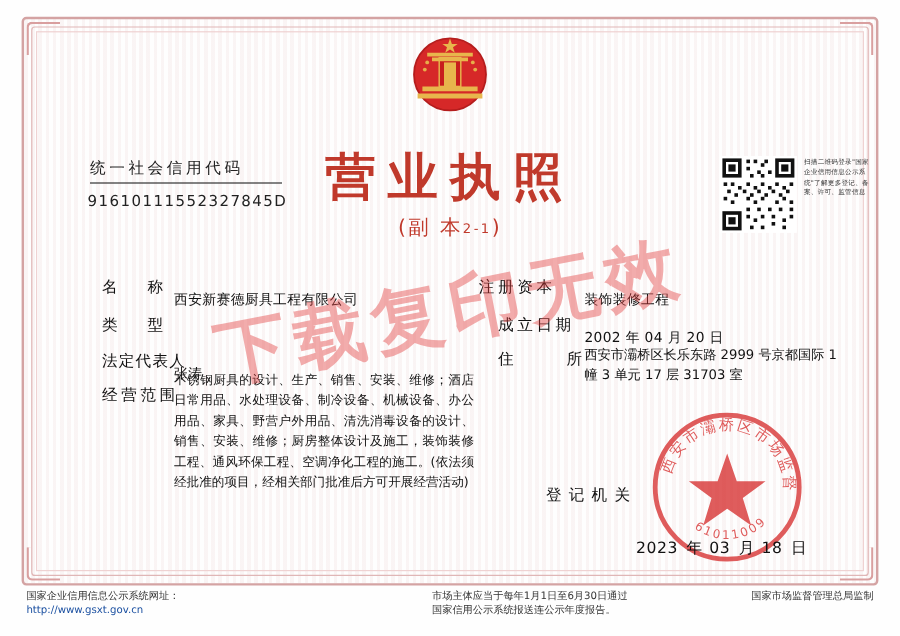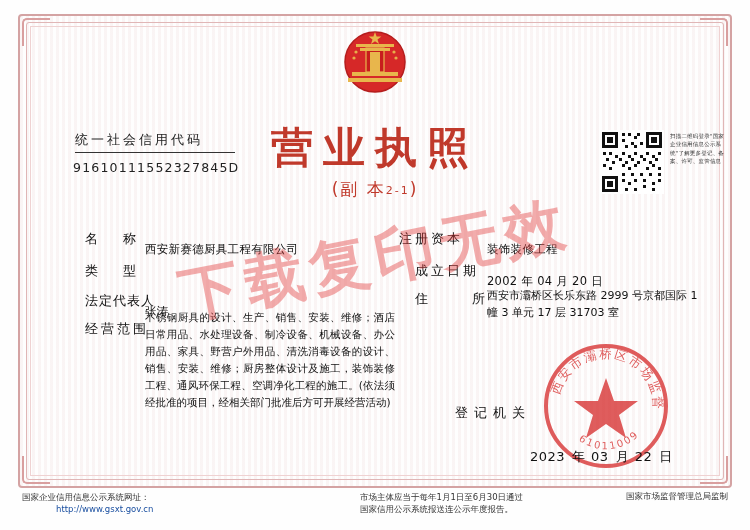--- a/index.html
+++ b/index.html
@@ -127,21 +127,21 @@
   
   .footer-left{
     position:absolute;left:22px;bottom:14px;font-size:8.5px;color:#333;line-height:1.5;
   }
   .footer-center{
     position:absolute;left:360px;bottom:14px;font-size:8.5px;color:#333;line-height:1.5;
   }
   .footer-right{
     position:absolute;right:22px;bottom:27px;font-size:8.5px;color:#333;text-align:right;
   }
-  .footer-link{color:#1a4fa0;text-decoration:none;margin-left:34px;}
+  .footer-link{color:#1a4fa0;text-decoration:none;}
 </style>
 </head>
 <body>
 
 <div class="page">
 
   <div class="border-outer"></div>
   <div class="border-inner"></div>
   <div class="border-thin"></div>
   <div class="corner c-tl"></div>
@@ -279,21 +279,21 @@
       </text>
       <path id="sealArcBot" d="M 24 82 A 46 46 0 0 0 108 82" fill="none"></path>
       <text font-size="10" fill="#d42020" font-family="'DejaVu Sans',sans-serif" letter-spacing="2">
         <textPath href="#sealArcBot" startOffset="22%">61011009</textPath>
       </text>
     </svg>
   </div>
 
   <div class="reg-auth">登记机关</div>
   <div class="date-row">
-    <span class="d-num">2023</span><span class="d-ch">年</span><span class="d-num">03</span><span class="d-ch">月</span><span class="d-num">22</span><span class="d-ch">日</span>
+    <span class="d-num">2023</span><span class="d-ch">年</span><span class="d-num">03</span><span class="d-ch">月</span><span class="d-num">18</span><span class="d-ch">日</span>
   </div>
 
   <div class="watermark">下载复印无效</div>
 
   <div class="footer-left">
     <div>国家企业信用信息公示系统网址：</div>
     <div><a class="footer-link" href="#">http://www.gsxt.gov.cn</a></div>
   </div>
   <div class="footer-center">
     <div>市场主体应当于每年1月1日至6月30日通过</div>

